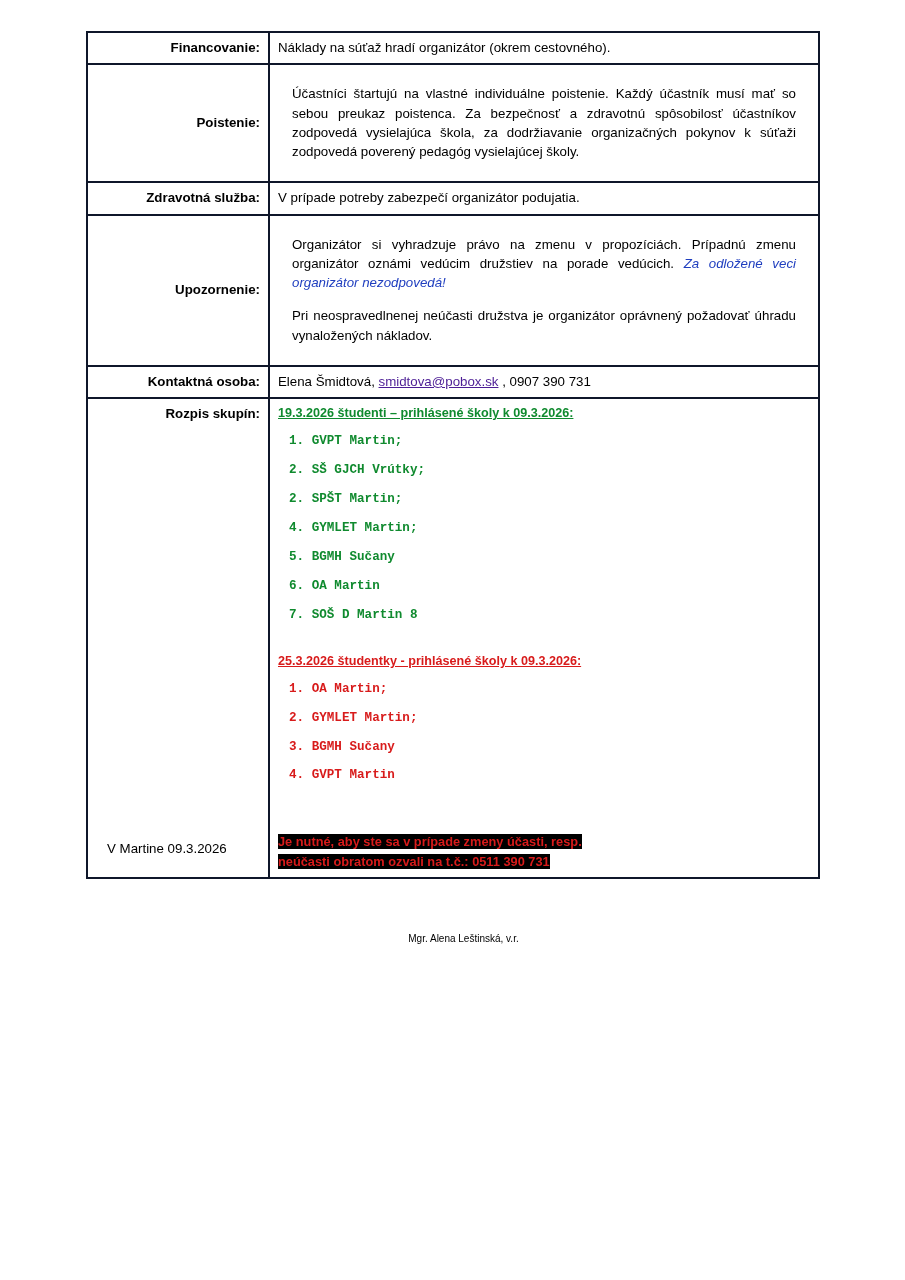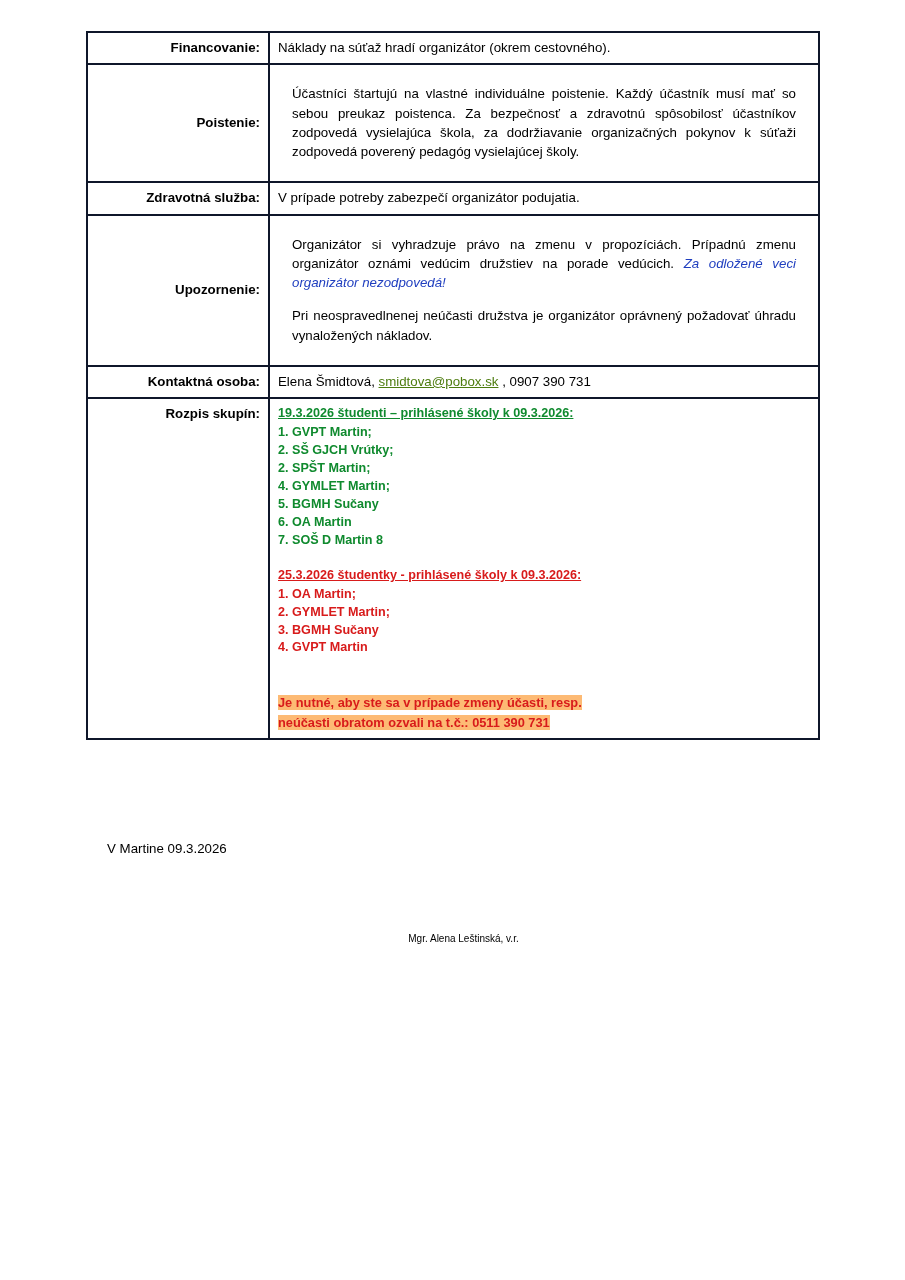--- a/index.html
+++ b/index.html
@@ -54,21 +54,21 @@
     text-align-last: left;
   }
   .blue {
     color: #1F3EBF;
   }
   .italic-blue {
     color: #1F3EBF;
     font-style: italic;
   }
   a.email {
-    color: #4d7c0f;
+    color: #4c1d95;
     text-decoration: underline;
   }
   .groups {
     padding-top: 10px;
     padding-bottom: 8px;
     min-height: 370px;
   }
   .group-heading {
     font-weight: bold;
     text-decoration: underline;
@@ -83,26 +83,27 @@
   }
   .group-list {
     margin: 0 0 0 0;
     padding: 0;
     list-style: none;
   }
   .group-list li {
     font-weight: bold;
     font-size: 12.6px;
     line-height: 1.42;
-    margin: 0;
+    margin: 11px;
+    font-family: Liberation Mono, monospace;
   }
   .spacer-sm { height: 16px; }
   .spacer-lg { height: 36px; }
   .highlight-note {
-    background: #fdba74;
+    background: #000000;
     color: #D81B1B;
     font-weight: bold;
     font-size: 12.8px;
     line-height: 1.5;
     display: inline;
     box-decoration-break: clone;
     -webkit-box-decoration-break: clone;
   }
   .footer {
     position: absolute;

